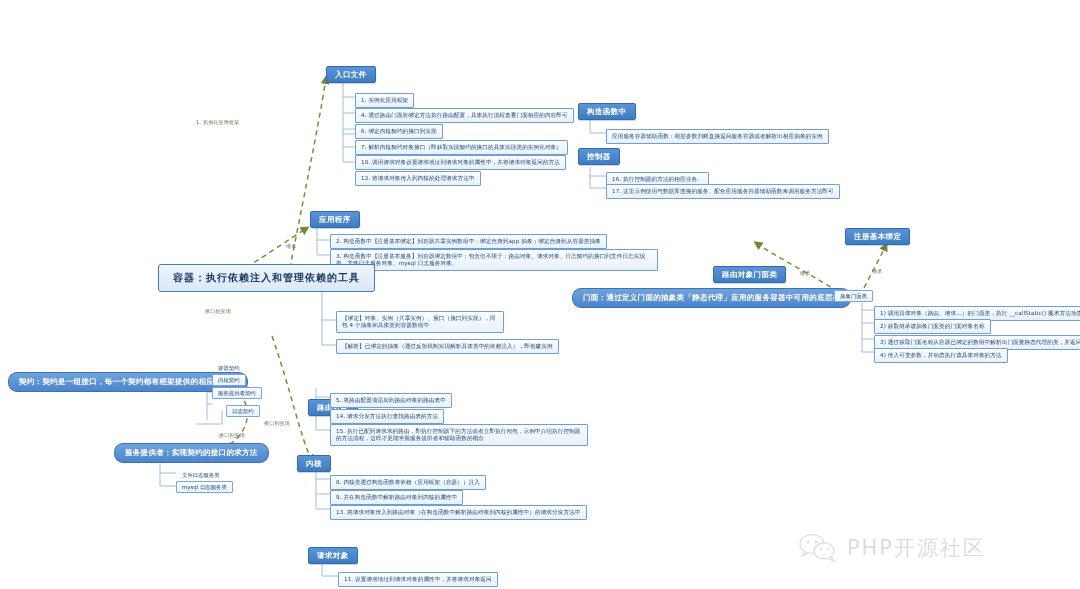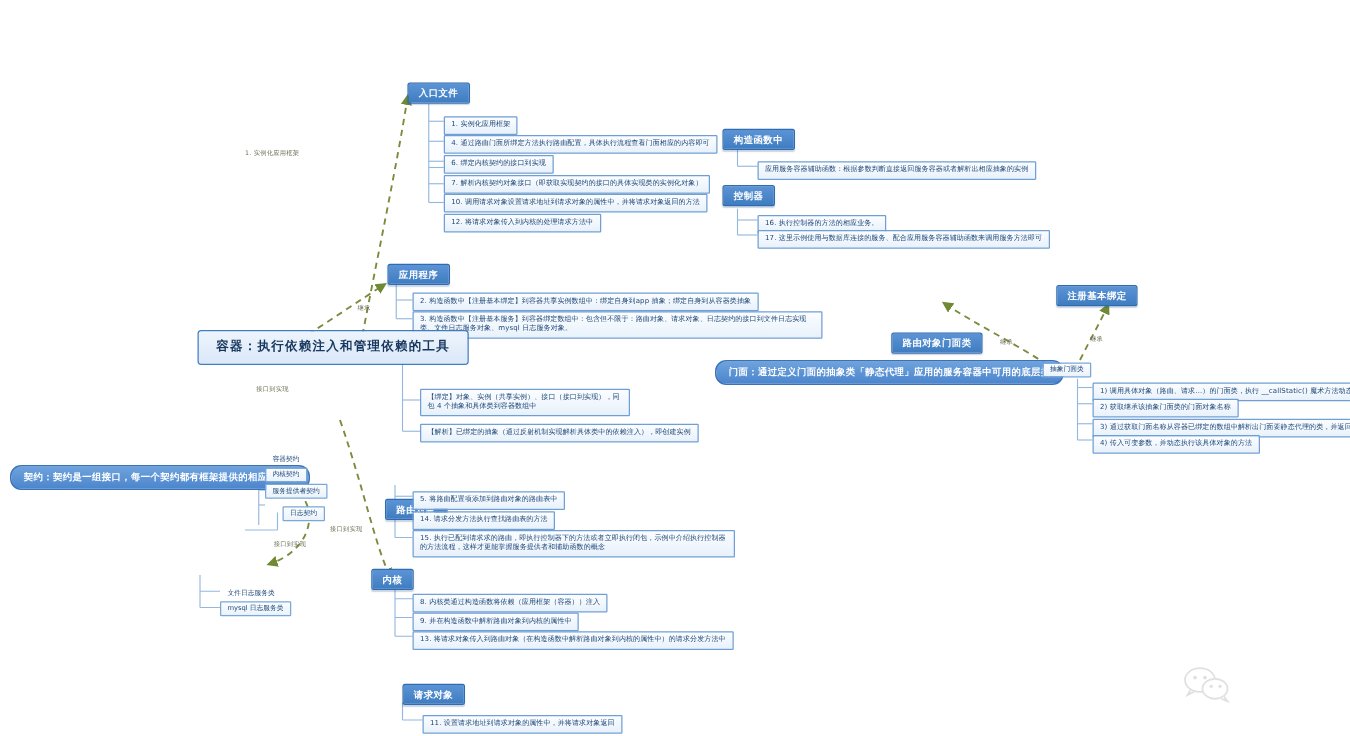--- a/index.html
+++ b/index.html
@@ -211,34 +211,35 @@
   <div class="node chip" style="left:578px;top:148px;text-align:center;">控制器</div>
   <div class="node leaf" style="left:606px;top:172px;">16. 执行控制器的方法的相应业务。</div>
   <div class="node leaf" style="left:606px;top:184px;">17. 这里示例使用与数据库连接的服务、配合应用服务容器辅助函数来调用服务方法即可</div>
 
   <div class="node primary" style="left:8px;top:372px;">契约：契约是一组接口，每一个契约都有框架提供的相应的实现</div>
   <div class="node mini plain" style="left:212px;top:362px;">容器契约</div>
   <div class="node mini" style="left:212px;top:374px;">内核契约</div>
   <div class="node mini" style="left:212px;top:387px;">服务提供者契约</div>
   <div class="node mini" style="left:226px;top:405px;">日志契约</div>
 
+  <div class="node primary" style="left:114px;top:443px;">服务提供者：实现契约的接口的求方法</div>
   <div class="node mini plain" style="left:176px;top:469px;">文件日志服务类</div>
   <div class="node mini" style="left:176px;top:481px;">mysql 日志服务类</div>
 
   <div class="node chip" style="left:308px;top:376px;margin-top:23px;">路由对象</div>
   <div class="node leaf" style="left:330px;top:393px;">5. 将路由配置项添加到路由对象的路由表中</div>
   <div class="node leaf" style="left:330px;top:409px;">14. 请求分发方法执行查找路由表的方法</div>
   <div class="node leaf wrap" style="left:330px;top:424px;width:258px;">15. 执行已配到请求求的路由，即执行控制器下的方法或者立即执行闭包，示例中介绍执行控制器的方法流程，这样才更能掌握服务提供者和辅助函数的概念</div>
 
   <div class="node chip" style="left:297px;top:455px;">内核</div>
   <div class="node leaf" style="left:330px;top:475px;">8. 内核类通过构造函数将依赖（应用框架（容器））注入</div>
   <div class="node leaf" style="left:330px;top:490px;">9. 并在构造函数中解析路由对象到内核的属性中</div>
   <div class="node leaf" style="left:330px;top:505px;">13. 将请求对象传入到路由对象（在构造函数中解析路由对象到内核的属性中）的请求分发方法中</div>
 
-  <div class="node chip" style="left:322px;top:547px;">请求对象</div>
+  <div class="node chip" style="left:308px;top:547px;">请求对象</div>
   <div class="node leaf" style="left:338px;top:572px;">11. 设置请求地址到请求对象的属性中，并将请求对象返回</div>
 
   <div class="node primary" style="left:572px;top:288px;">门面：通过定义门面的抽象类「静态代理」应用的服务容器中可用的底层类</div>
   <div class="node mini" style="left:834px;top:290px;">抽象门面类</div>
   <div class="node chip" style="left:713px;top:226px;margin-top:40px;">路由对象门面类</div>
   <div class="node chip" style="left:845px;top:228px;">注册基本绑定</div>
 
   <div class="node leaf" style="left:874px;top:306px;">1) 调用具体对象（路由、请求…）的门面类，执行 __callStatic() 魔术方法动态的调用静态对象</div>
   <div class="node leaf" style="left:874px;top:319px;">2) 获取继承该抽象门面类的门面对象名称</div>
   <div class="node leaf" style="left:874px;top:335px;">3) 通过获取门面名称从容器已绑定的数组中解析出门面要静态代理的类，并返回</div>
@@ -248,15 +249,16 @@
     <svg width="40" height="30" viewBox="0 0 40 30">
       <ellipse cx="14" cy="11" rx="12" ry="9.5" fill="none" stroke="#9a9a9a" stroke-width="1.4"></ellipse>
       <path d="M7,18 L4,23 L10,20" fill="none" stroke="#9a9a9a" stroke-width="1.4"></path>
       <circle cx="10" cy="9" r="1.5" fill="#9a9a9a"></circle>
       <circle cx="18" cy="9" r="1.5" fill="#9a9a9a"></circle>
       <ellipse cx="26" cy="18" rx="10" ry="8" fill="#ffffff" stroke="#9a9a9a" stroke-width="1.4"></ellipse>
       <path d="M33,24 L36,28 L31,26" fill="#ffffff" stroke="#9a9a9a" stroke-width="1.4"></path>
       <circle cx="23" cy="16" r="1.3" fill="#9a9a9a"></circle>
       <circle cx="30" cy="16" r="1.3" fill="#9a9a9a"></circle>
     </svg>
+    <span class="wm-text">PHP开源社区</span>
   </div>
 
 </div>
 
 </body></html>

